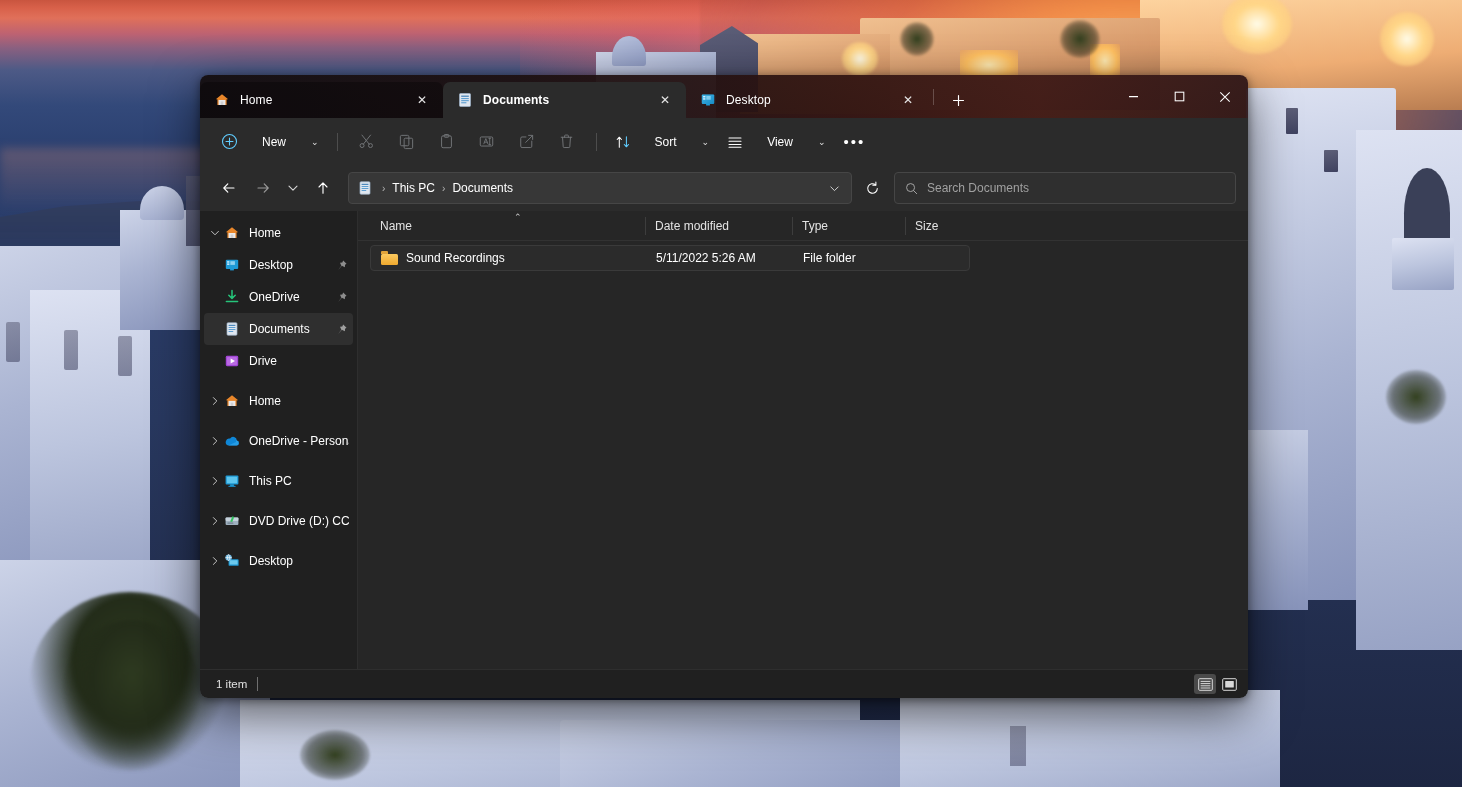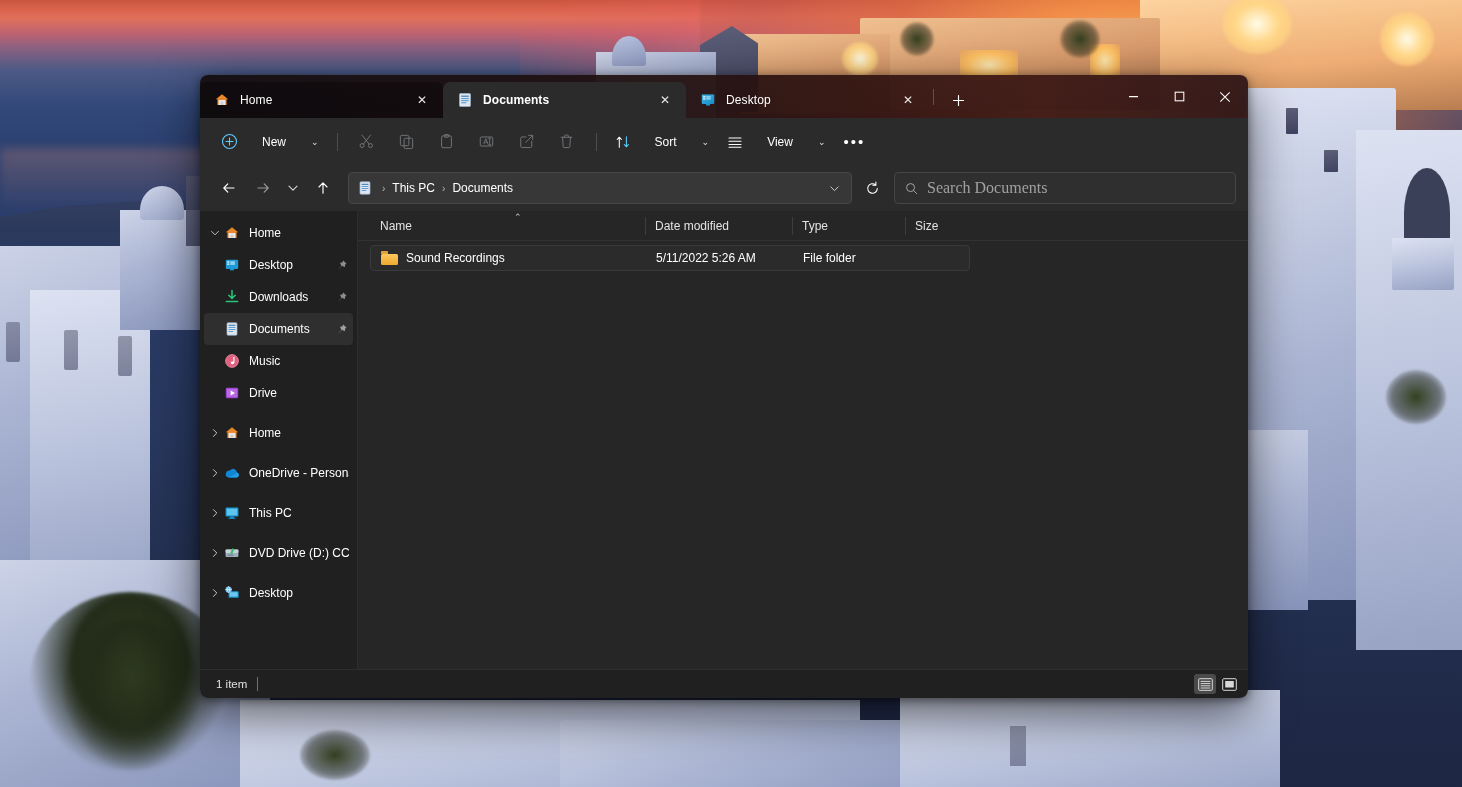--- a/index.html
+++ b/index.html
@@ -243,21 +243,21 @@
     height: 32px; margin-left: 6px;
     background: #2f2f2f;
     border: 1px solid #464646;
     border-radius: 4px;
     display: flex; align-items: center;
     padding: 0 10px;
     gap: 9px;
   }
   .searchbox input {
     flex: 1; background: transparent; border: none; outline: none;
-    color: #d946ef; font-size: 16px; font-family: Liberation Serif, serif;
+    color: #d946ef; font-size: 12px; font-family: Liberation Sans, sans-serif;
   }
   .searchbox input::placeholder { color: #a0a0a0; }
 
   
   .wbody { flex: 1 1 auto; display: flex; min-height: 0; background: #202020; }
 
   .sidebar {
     width: 158px; flex: 0 0 158px;
     background: #202020;
     border-right: 1px solid #2e2e2e;
@@ -706,21 +706,21 @@
           </span>
         </div>
 
         <div class="navitem indent">
           <span class="navicon">
             <svg width="16" height="16" viewBox="0 0 16 16">
               <path d="M8 1.6v7.2M4.8 6.2 8 9.4l3.2-3.2" fill="none" stroke="#25c47a" stroke-width="1.5" stroke-linecap="round" stroke-linejoin="round"></path>
               <path d="M2.4 12.4h11.2" stroke="#25c47a" stroke-width="1.5" stroke-linecap="round"></path>
             </svg>
           </span>
-          <span class="navlabel">Downloads</span>
+          <span class="navlabel">OneDrive</span>
           <span class="pin">
             <svg width="13" height="13" viewBox="0 0 14 14">
               <path d="M8.8 1.6 12.4 5.2l-1.6 1-.2 2.6-3.2-1.4-4 4.4 3.4-4.6L5.4 4l2.5-.3z" fill="#8d8d8d"></path>
             </svg>
           </span>
         </div>
 
         <div class="navitem indent selected">
           <span class="navicon">
             <svg width="16" height="16" viewBox="0 0 16 16">
@@ -734,31 +734,20 @@
           </span>
           <span class="navlabel">Documents</span>
           <span class="pin">
             <svg width="13" height="13" viewBox="0 0 14 14">
               <path d="M8.8 1.6 12.4 5.2l-1.6 1-.2 2.6-3.2-1.4-4 4.4 3.4-4.6L5.4 4l2.5-.3z" fill="#a0a0a0"></path>
             </svg>
           </span>
         </div>
 
 
-        <div class="navitem indent">
-          <span class="navicon">
-            <svg width="16" height="16" viewBox="0 0 16 16">
-              <circle cx="8" cy="8" r="6.4" fill="#e0607e"></circle>
-              <circle cx="8" cy="8" r="6.4" fill="none" stroke="#f08ea6" stroke-width="0.8"></circle>
-              <path d="M9.9 4.3v5.1" stroke="#ffffff" stroke-width="1.1" stroke-linecap="round"></path>
-              <ellipse cx="8.4" cy="9.8" rx="1.7" ry="1.35" fill="#ffffff"></ellipse>
-            </svg>
-          </span>
-          <span class="navlabel">Music</span>
-        </div>
 
         <div class="navitem indent">
           <span class="navicon">
             <svg width="16" height="16" viewBox="0 0 16 16">
               <rect x="1.8" y="2.8" width="12.4" height="10.4" rx="1.4" fill="#a246d6"></rect>
               <rect x="3" y="4" width="10" height="8" rx="0.8" fill="#cf8cf0" opacity=".5"></rect>
               <path d="M6.6 5.6 11 8l-4.4 2.4z" fill="#ffffff"></path>
             </svg>
           </span>
           <span class="navlabel">Drive</span>

